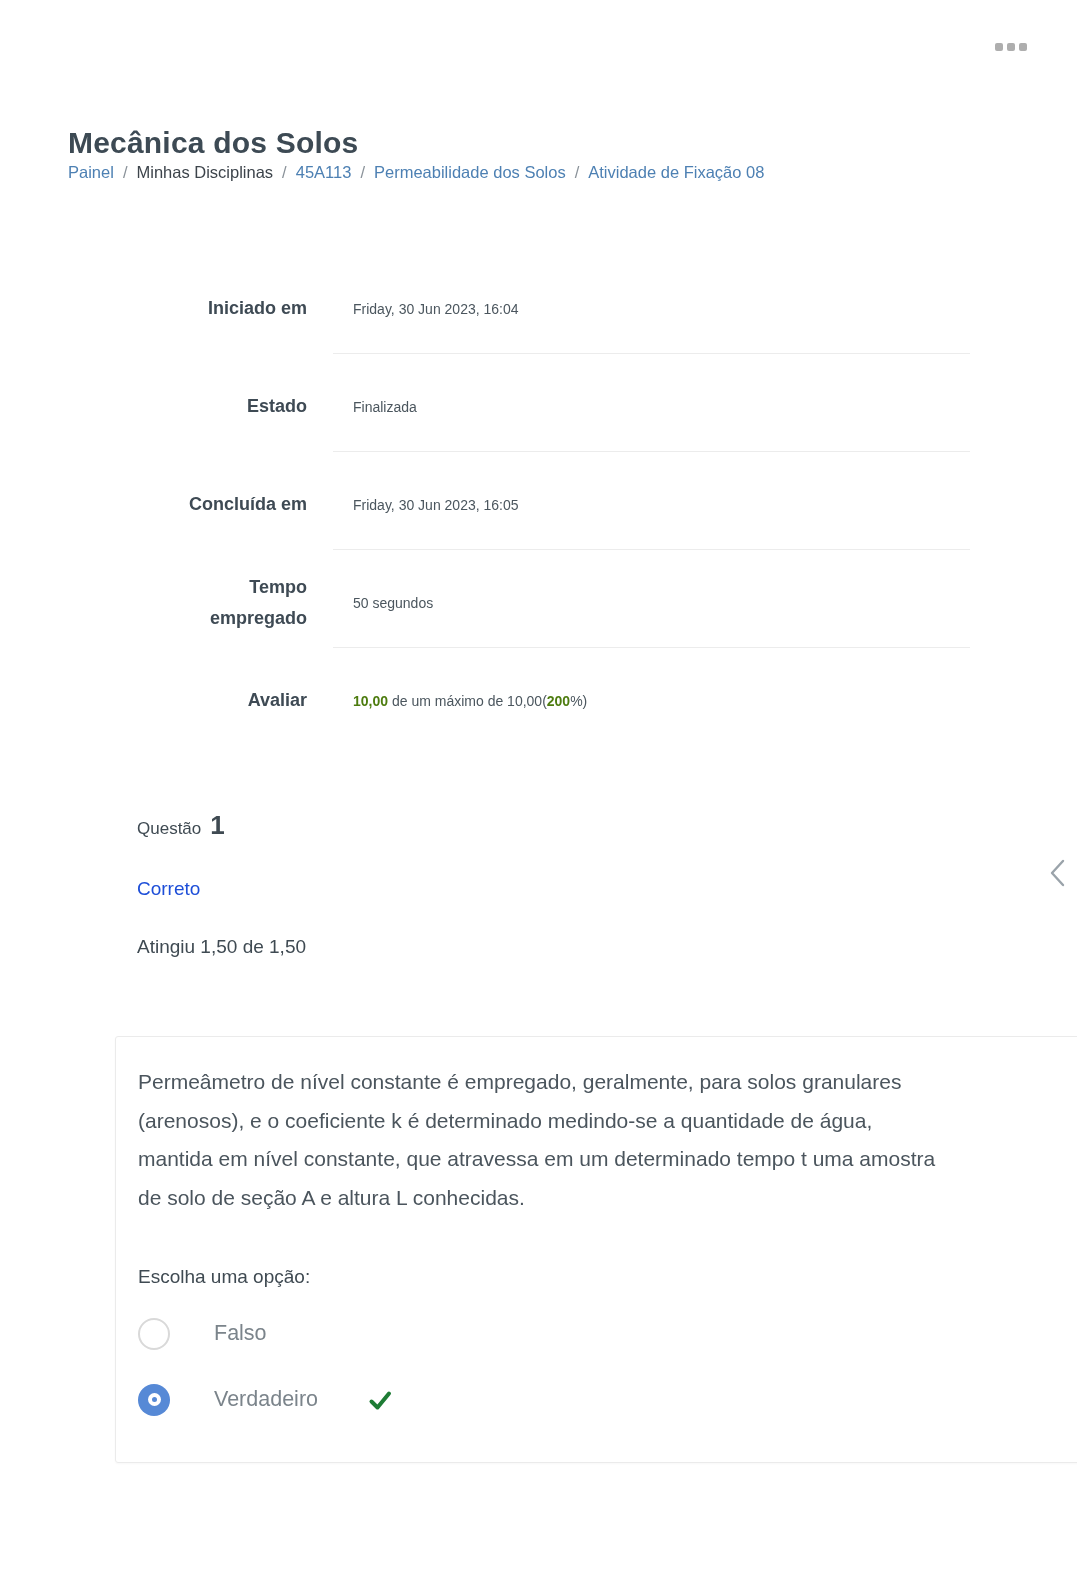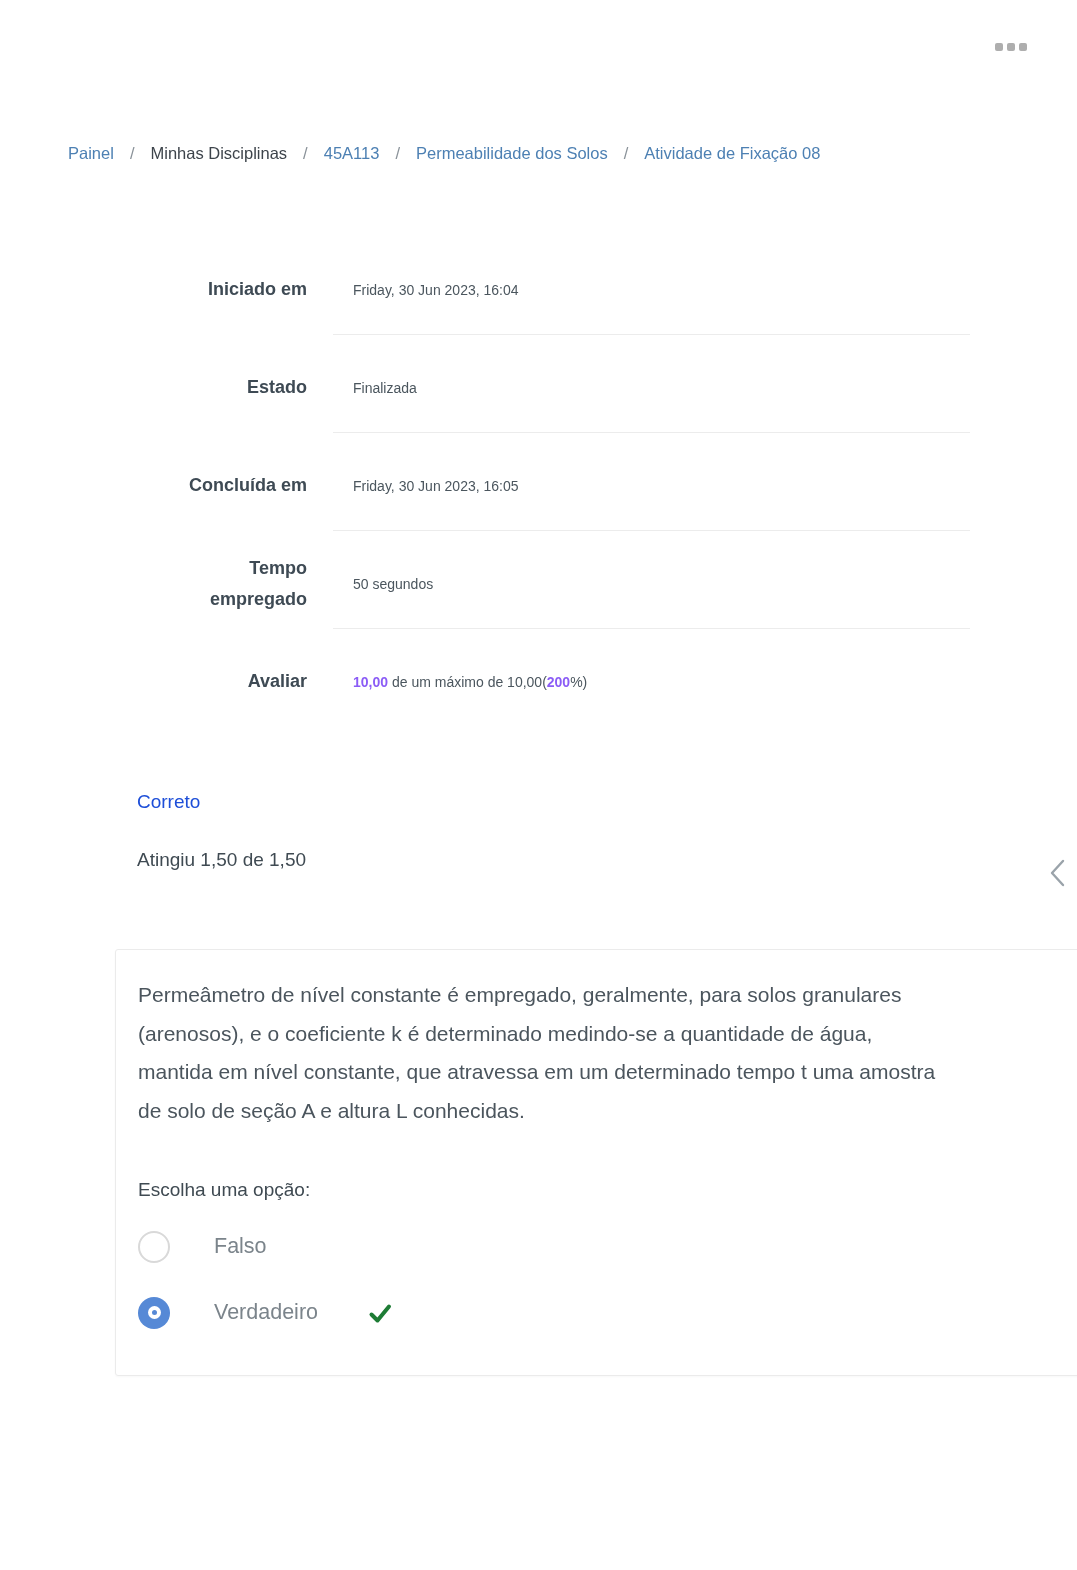--- a/index.html
+++ b/index.html
@@ -20,44 +20,43 @@
   .menu-icon span {
     width: 8px; height: 8px; border-radius: 2px; background: #aeaeae;
   }
 
   
   .page-header { padding: 126px 0 0 68px; }
   h1.course-title {
     font-size: 30px; font-weight: 600; color: #3d4a54; letter-spacing: .2px;
   }
   .breadcrumb {
-    margin-top: 18px; font-size: 16.5px; display: flex; align-items: center;
+    margin-top: 3px; font-size: 16.5px; display: flex; align-items: center;
     flex-wrap: wrap;
-    gap: 7px;
   }
   .breadcrumb .crumb-link { color: #4d80b3; text-decoration: none; cursor: pointer; }
   .breadcrumb .crumb-plain { color: #3d444b; }
   .breadcrumb .crumb-sep { color: #8a9299; margin: 0 9px; }
 
   
   .summary { margin-top: 82px; width: 962px; display: grid; grid-template-columns: 325px 637px; gap: 8px; }
   .summary .s-label {
     display: flex; align-items: center; justify-content: flex-end;
     padding-right: 18px; min-height: 90px;
   }
   .summary .s-label span {
     font-weight: bold; font-size: 18px; color: #3e4a54; text-align: right;
     max-width: 140px; line-height: 1.75;
   }
   .summary .s-value {
     display: flex; align-items: center; padding-left: 20px;
     min-height: 90px; font-size: 14px; color: #4b565e;
   }
   .summary .s-value.bordered { border-bottom: 1px solid #ececec; }
-  .summary .s-value b { color: #8b5cf6; }
+  .summary .s-value b { color: #4d7c0f; }
 
   
   .question-meta { margin: 64px 0 0 137px; }
   .q-no { display: flex; align-items: baseline; gap: 9px; }
   .q-no .q-word { font-size: 17px; color: #3f4a52; }
   .q-no .q-num { font-size: 26px; font-weight: bold; color: #3f4a52; }
   .q-status { margin-top: 37px; font-size: 19px; color: #1d4ed8; }
   .q-grade { margin-top: 36px; font-size: 19px; color: #3f4a52; }
 
   
@@ -97,20 +96,21 @@
 </head>
 <body>
 
 <div class="menu-icon">
   <span></span>
   <span></span>
   <span></span>
 </div>
 
 <div class="page-header">
+  <h1 class="course-title">Mecânica dos Solos</h1>
   <nav class="breadcrumb">
     <a class="crumb-link">Painel</a>
     <span class="crumb-sep">/</span>
     <span class="crumb-plain">Minhas Disciplinas</span>
     <span class="crumb-sep">/</span>
     <a class="crumb-link">45A113</a>
     <span class="crumb-sep">/</span>
     <a class="crumb-link">Permeabilidade dos Solos</a>
     <span class="crumb-sep">/</span>
     <a class="crumb-link">Atividade de Fixação 08</a>
@@ -140,20 +140,24 @@
 
   <div class="s-label">
       <span>Avaliar</span>
     </div>
   <div class="s-value">
     <span><b>10,00</b><span> de um máximo de 10,00(</span><b>200</b><span>%)</span></span>
   </div>
 </div>
 
 <div class="question-meta">
+  <div class="q-no">
+    <span class="q-word">Questão</span>
+    <span class="q-num">1</span>
+  </div>
   <div class="q-status">Correto</div>
   <div class="q-grade">Atingiu 1,50 de 1,50</div>
 </div>
 
 <div class="panel-chevron">
   <svg width="18" height="30" viewBox="0 0 18 30" aria-hidden="true">
     <polyline points="15,3 4,15 15,27" fill="none" stroke="#9aa3aa" stroke-width="2.4" stroke-linecap="round" stroke-linejoin="round"></polyline>
   </svg>
 </div>
 

